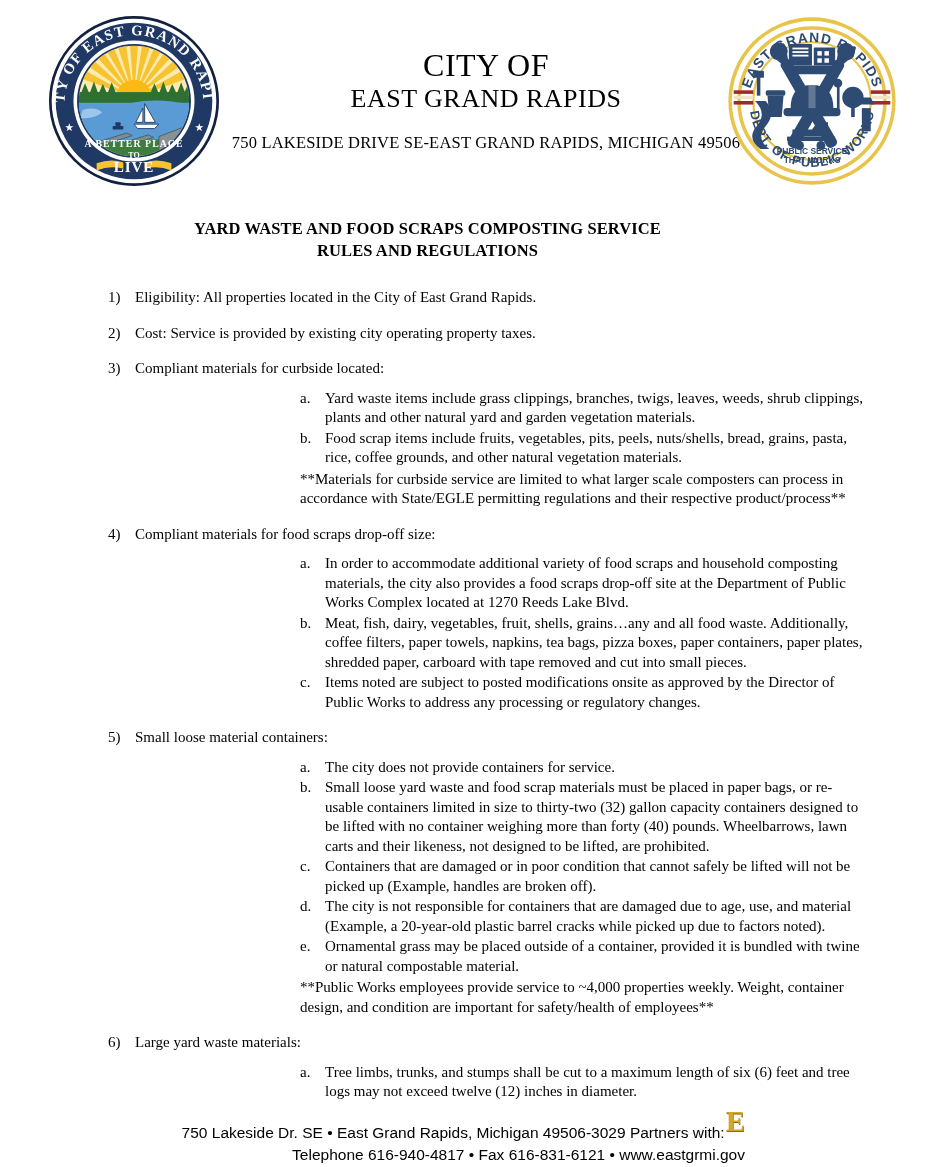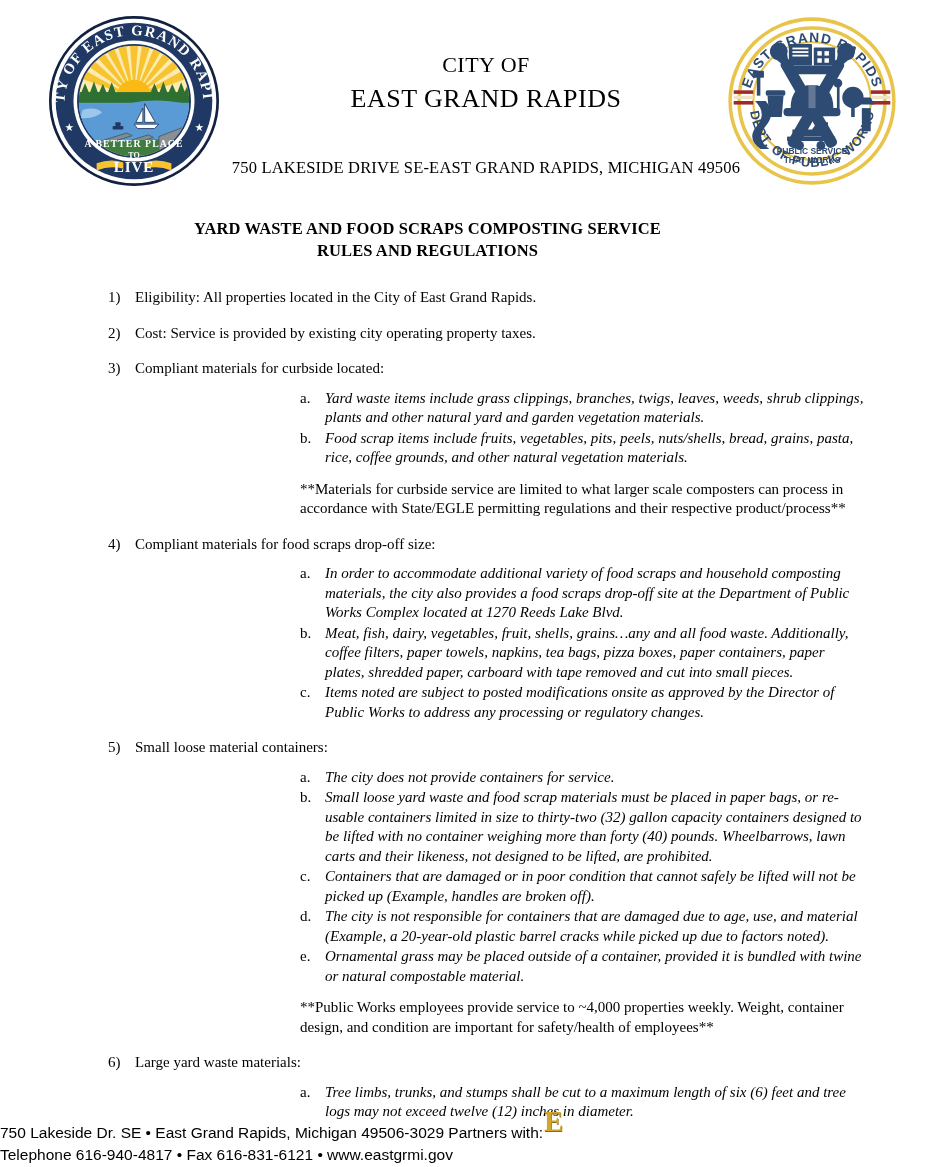--- a/index.html
+++ b/index.html
@@ -29,34 +29,34 @@
   .seal-right { left: 717px; width: 190px; height: 178px; }
 
   .header-center {
     position: absolute;
     left: 236px;
     top: 48px;
     width: 500px;
     text-align: center;
   }
   .city-of {
-    font-size: 22px;
+    font-size: 32px;
     letter-spacing: 0.5px;
     line-height: 34px;
     font-family: "Liberation Serif", "DejaVu Serif", serif;
   }
   .city-name {
     font-size: 26px;
     letter-spacing: 0.5px;
     line-height: 34px;
   }
   .addr-line {
     position: absolute;
     left: 186px;
-    top: 158px;
+    top: 133px;
     width: 600px;
     text-align: center;
     font-size: 16.5px;
     letter-spacing: 0.2px;
     white-space: nowrap;
   }
 
   
   .doc-title {
     position: absolute;
@@ -98,38 +98,38 @@
     position: relative;
     padding-left: 190px;
     margin-bottom: 1px;
   }
   .sub-item > .marker {
     position: absolute;
     left: 165px;
     top: 0;
     width: 22px;
   }
-  .sub-item .txt { display: block; padding-right: 60px; font-style: italic; }
+  .sub-item .txt { display: block; padding-right: 60px; }
   .num-item .txt { display: block; padding-right: 60px; }
 
   .note {
     position: relative;
     padding-left: 165px;
     padding-right: 62px;
-    margin-top: 12px;
+    margin-top: 2px;
     margin-bottom: 4px;
   }
 
   
   .footer {
     position: absolute;
     left: 0;
     top: 1118px;
     width: 745px;
-    text-align: left;
+    text-align: right;
     font-family: "Liberation Sans", "DejaVu Sans", sans-serif;
     font-size: 15.5px;
     line-height: 22px;
     color: #000;
   }
   .footer-line { white-space: nowrap; }
   .partners-wrap {
     display: inline-block;
     position: relative;
   }

